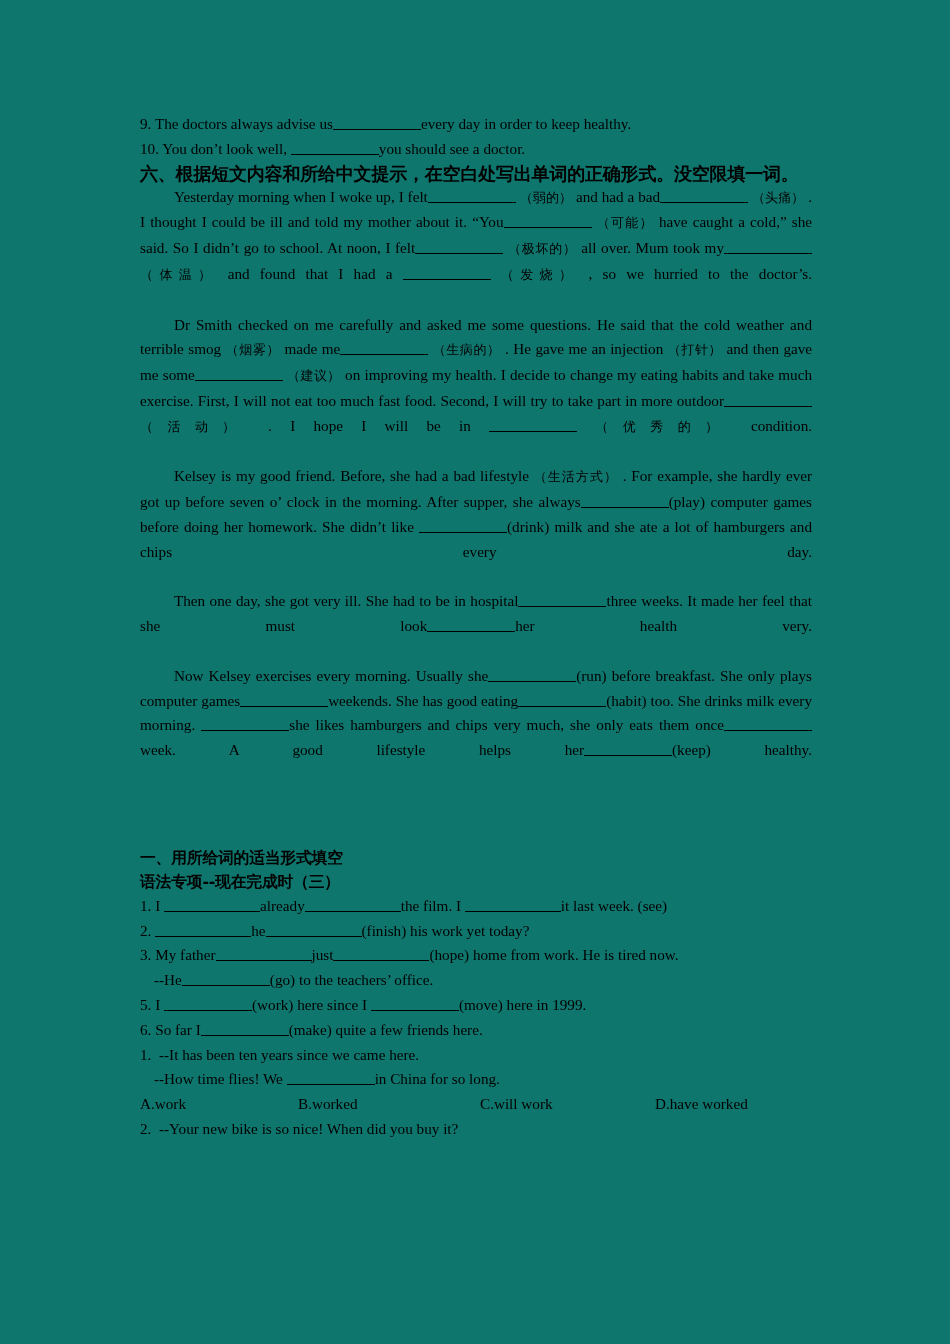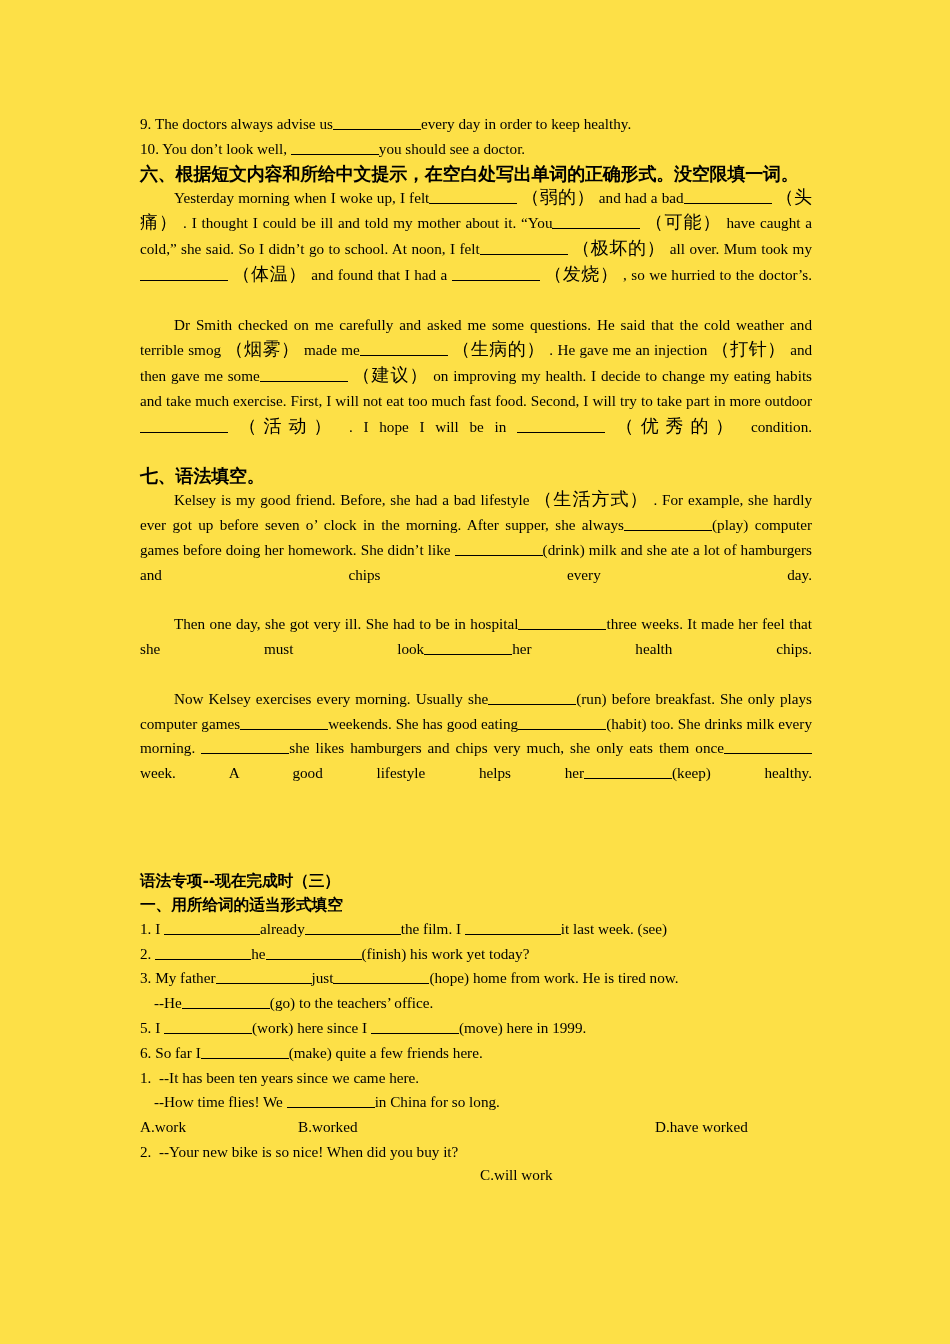--- a/index.html
+++ b/index.html
@@ -11,21 +11,21 @@
     width: 950px;
     height: 1344px;
     font-family: "Liberation Serif", "DejaVu Serif", serif;
     color: #000000;
     overflow: hidden;
   }
   .page {
     position: relative;
     width: 950px;
     height: 1344px;
-    background: #fde047;
+    background: #0f766e;
   }
   .content {
     position: absolute;
     left: 140px;
     top: 112px;
     width: 672px;
   }
 
   
   .line {
@@ -59,21 +59,21 @@
     margin: 0;
   }
   .cjk-head.big {
     font-size: 15.8px;
     line-height: 24px;
   }
 
   
   .cjk {
     font-family: "DejaVu Sans", "Liberation Sans", sans-serif;
-    font-size: 18px;
+    font-size: 13px;
   }
 
   
   .blank {
     display: inline-block;
     border-bottom: 1.2px solid #000;
     height: 0.95em;
     vertical-align: baseline;
     margin: 0 0 -1px 0;
   }
@@ -90,21 +90,21 @@
     position: relative;
     height: 24.8px;
     white-space: nowrap;
   }
   .mc-row span[data-name="mc-option"] {
     position: absolute;
     top: 0;
   }
   .opt-a { left: 0px; }
   .opt-b { left: 158px; }
-  .opt-c { left: 340px; margin-top: 48px; }
+  .opt-c { left: 340px; }
   .opt-d { left: 515px; }
 
   .indent-sm { padding-left: 14px; }
 </style>
 </head>
 <body>
 
 <div class="page" data-name="document-page">
   <div class="content" data-name="document-content">
 
@@ -117,32 +117,31 @@
       <span data-name="question-number">10.</span>
       <span data-name="question-text">You don’t look well, </span><span class="blank b-md" data-name="answer-blank"></span><span data-name="question-text">you should see a doctor.</span>
     </div>
 
     <div class="cjk-head" data-name="section-six-heading">六、根据短文内容和所给中文提示，在空白处写出单词的正确形式。没空限填一词。</div>
 
     <p class="para" data-name="section-six-paragraph-1"><span data-name="text-run">Yesterday morning when I woke up, I felt</span><span class="blank b-md" data-name="answer-blank"></span> <span class="cjk" data-name="hint-weak">（弱的）</span> <span data-name="text-run">and had a bad</span><span class="blank b-md" data-name="answer-blank"></span> <span class="cjk" data-name="hint-headache">（头痛）</span> <span data-name="text-run">. I thought I could be ill and told my mother about it. “You</span><span class="blank b-md" data-name="answer-blank"></span> <span class="cjk" data-name="hint-maybe">（可能）</span> <span data-name="text-run">have caught a cold,” she said. So I didn’t go to school. At noon, I felt</span><span class="blank b-md" data-name="answer-blank"></span> <span class="cjk" data-name="hint-terrible">（极坏的）</span> <span data-name="text-run">all over. Mum took my</span><span class="blank b-md" data-name="answer-blank"></span> <span class="cjk" data-name="hint-temperature">（体温）</span> <span data-name="text-run">and found that I had a</span> <span class="blank b-md" data-name="answer-blank"></span> <span class="cjk" data-name="hint-fever">（发烧）</span> <span data-name="text-run">, so we hurried to the doctor’s.</span></p>
 
     <p class="para" data-name="section-six-paragraph-2"><span data-name="text-run">Dr Smith checked on me carefully and asked me some questions. He said that the cold weather and terrible smog</span> <span class="cjk" data-name="hint-smog">（烟雾）</span> <span data-name="text-run">made me</span><span class="blank b-md" data-name="answer-blank"></span> <span class="cjk" data-name="hint-sick">（生病的）</span> <span data-name="text-run">. He gave me an injection</span> <span class="cjk" data-name="hint-injection">（打针）</span> <span data-name="text-run">and then gave me some</span><span class="blank b-md" data-name="answer-blank"></span> <span class="cjk" data-name="hint-advice">（建议）</span> <span data-name="text-run">on improving my health. I decide to change my eating habits and take much exercise. First, I will not eat too much fast food. Second, I will try to take part in more outdoor</span><span class="blank b-md" data-name="answer-blank"></span> <span class="cjk" data-name="hint-activity">（活动）</span> <span data-name="text-run">. I hope I will be in</span> <span class="blank b-md" data-name="answer-blank"></span> <span class="cjk" data-name="hint-excellent">（优秀的）</span> <span data-name="text-run">condition.</span></p>
 
-    <div class="cjk-head" data-name="section-seven-heading">七、语法填空。</div>
 
     <p class="para" data-name="section-seven-paragraph-1"><span data-name="text-run">Kelsey is my good friend. Before, she had a bad lifestyle</span> <span class="cjk" data-name="hint-lifestyle">（生活方式）</span> <span data-name="text-run">. For example, she hardly ever got up before seven o’ clock in the morning. After supper, she always</span><span class="blank b-md" data-name="answer-blank"></span><span data-name="text-run">(play) computer games before doing her homework. She didn’t like</span> <span class="blank b-md" data-name="answer-blank"></span><span data-name="text-run">(drink) milk and she ate a lot of hamburgers and chips every day.</span></p>
 
-    <p class="para" data-name="section-seven-paragraph-2"><span data-name="text-run">Then one day, she got very ill. She had to be in hospital</span><span class="blank b-md" data-name="answer-blank"></span><span data-name="text-run">three weeks. It made her feel that she must look</span><span class="blank b-md" data-name="answer-blank"></span><span data-name="text-run">her health chips.</span></p>
+    <p class="para" data-name="section-seven-paragraph-2"><span data-name="text-run">Then one day, she got very ill. She had to be in hospital</span><span class="blank b-md" data-name="answer-blank"></span><span data-name="text-run">three weeks. It made her feel that she must look</span><span class="blank b-md" data-name="answer-blank"></span><span data-name="text-run">her health very.</span></p>
 
     <p class="para" data-name="section-seven-paragraph-3"><span data-name="text-run">Now Kelsey exercises every morning. Usually she</span><span class="blank b-md" data-name="answer-blank"></span><span data-name="text-run">(run) before breakfast. She only plays computer games</span><span class="blank b-md" data-name="answer-blank"></span><span data-name="text-run">weekends. She has good eating</span><span class="blank b-md" data-name="answer-blank"></span><span data-name="text-run">(habit) too. She drinks milk every morning. </span><span class="blank b-md" data-name="answer-blank"></span><span data-name="text-run">she likes hamburgers and chips very much, she only eats them once</span><span class="blank b-md" data-name="answer-blank"></span><span data-name="text-run">week. A good lifestyle helps her</span><span class="blank b-md" data-name="answer-blank"></span><span data-name="text-run">(keep) healthy.</span></p>
 
     <div class="gap-sec" data-name="section-spacer"></div>
 
+    <div class="cjk-head big" data-name="grammar-part-one-heading">一、用所给词的适当形式填空</div>
     <div class="cjk-head big" data-name="grammar-unit-title">语法专项--现在完成时（三）</div>
-    <div class="cjk-head big" data-name="grammar-part-one-heading">一、用所给词的适当形式填空</div>
 
     <div class="line" data-name="grammar-item-1">
       <span data-name="item-number">1.</span>
       <span data-name="text-run">I </span><span class="blank b-lg" data-name="answer-blank"></span><span data-name="text-run">already</span><span class="blank b-lg" data-name="answer-blank"></span><span data-name="text-run">the film. I </span><span class="blank b-lg" data-name="answer-blank"></span><span data-name="text-run">it last week. (see)</span>
     </div>
 
     <div class="line" data-name="grammar-item-2">
       <span data-name="item-number">2.</span>
       <span data-name="text-run"> </span><span class="blank b-lg" data-name="answer-blank"></span><span data-name="text-run">he</span><span class="blank b-lg" data-name="answer-blank"></span><span data-name="text-run">(finish) his work yet today?</span>
     </div>

